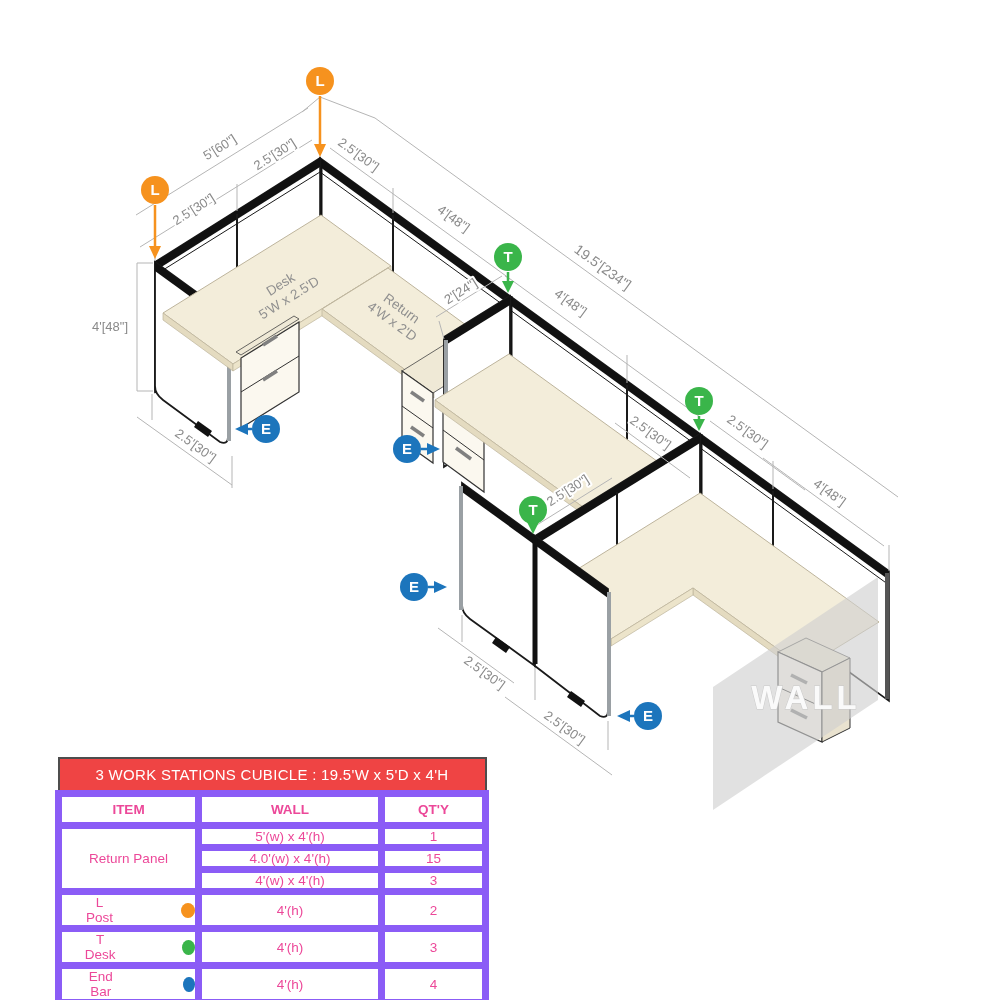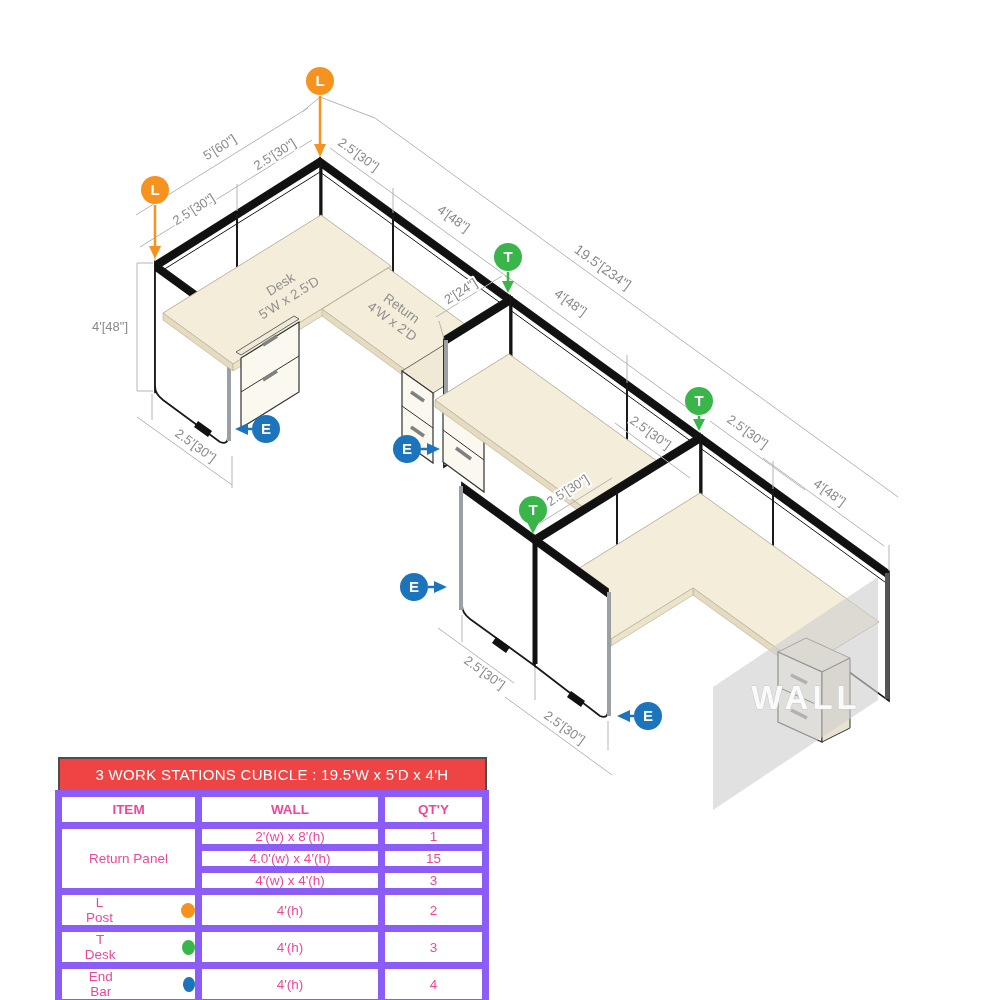--- a/index.html
+++ b/index.html
@@ -306,21 +306,21 @@
         <tr>
           <td class="title" colspan="3">3 WORK STATIONS  CUBICLE  : 19.5'W x 5'D x 4'H</td>
         </tr>
   <tr>
     <td class="colhead">ITEM</td>
     <td class="colhead">WALL</td>
     <td class="colhead">QT'Y</td>
   </tr>
   <tr class="r">
     <td class="itemcell" rowspan="3">Return Panel</td>
-    <td>2'(w) x 8'(h)</td>
+    <td>5'(w) x 4'(h)</td>
     <td>1</td>
   </tr>
   <tr class="r">
     <td>4.0'(w) x 4'(h)</td>
     <td>15</td>
   </tr>
   <tr class="r">
     <td>4'(w) x 4'(h)</td>
     <td>3</td>
   </tr>

